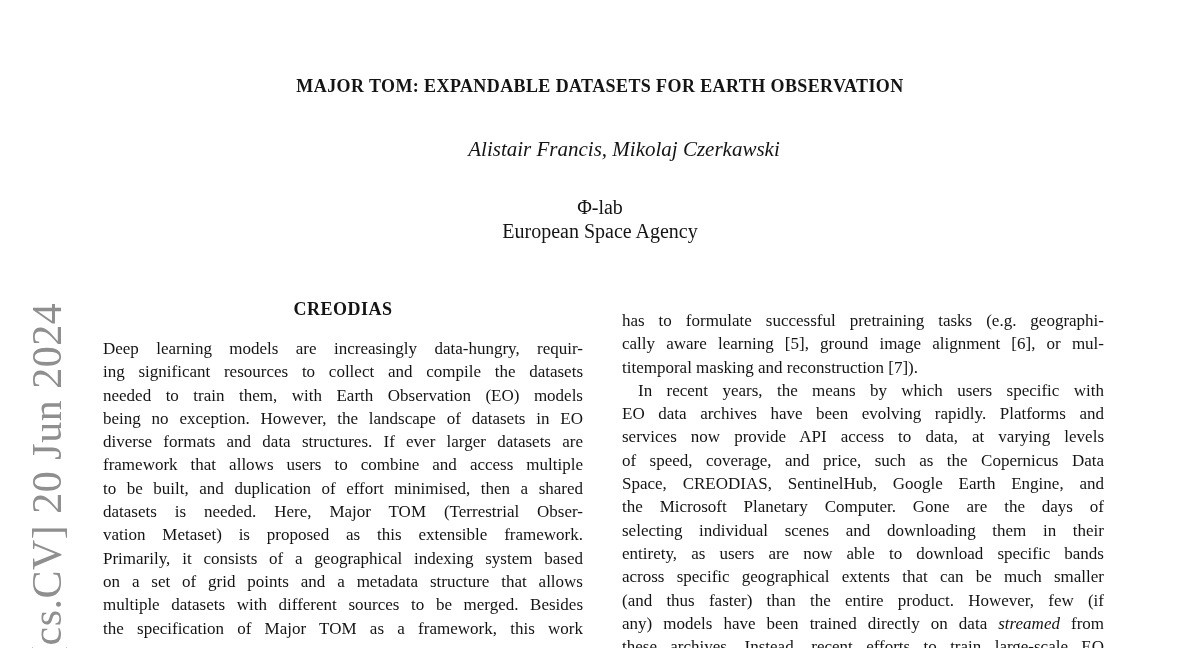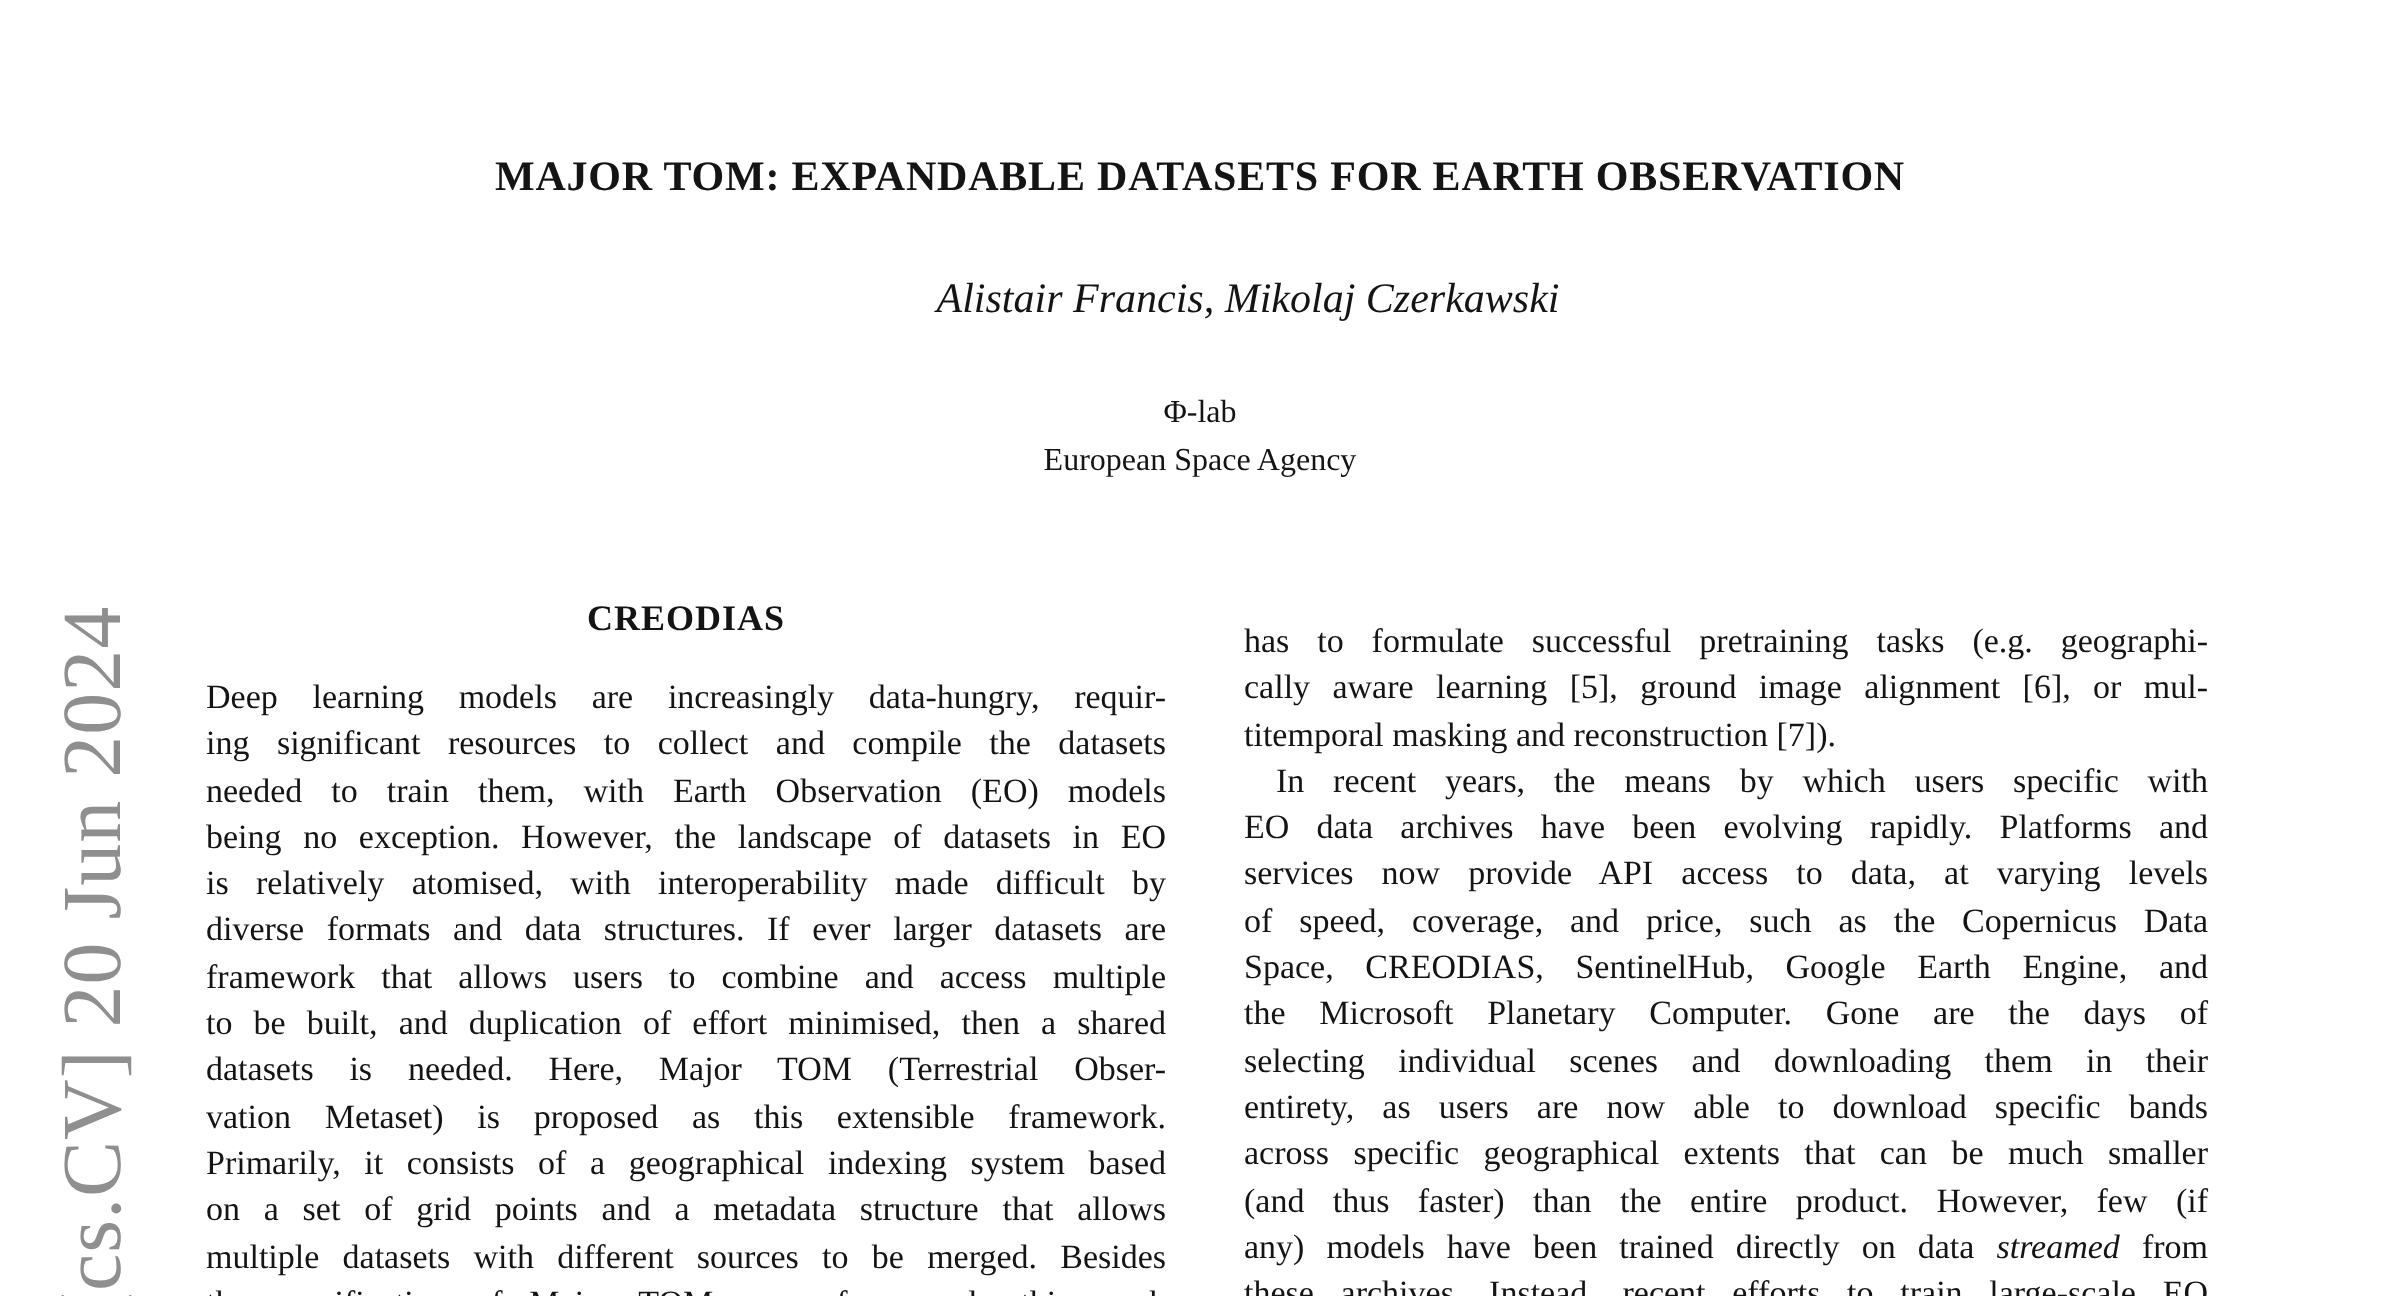--- a/index.html
+++ b/index.html
@@ -9,40 +9,40 @@
     height: 648px;
     background: #ffffff;
     overflow: hidden;
     font-family: "Liberation Serif", "DejaVu Serif", serif;
     color: #141414;
   }
   .paper-title {
     position: absolute;
     top: 77px; left: 0; width: 1200px;
     text-align: center;
-    font-size: 21px;
+    font-size: 18px;
     font-weight: bold;
     letter-spacing: 0.4px;
     line-height: 1.1;
     white-space: nowrap;
   }
   .authors {
     position: absolute;
     top: 138px; left: 0; width: 1200px;
     text-align: center;
     font-style: italic;
     font-size: 21px;
     line-height: 1.1;
     padding-left: 24px;
   }
   .affiliation {
     position: absolute;
     top: 195px; left: 0; width: 1200px;
     text-align: center;
-    font-size: 16px;
+    font-size: 20px;
     line-height: 24px;
   }
   .abstract-heading {
     position: absolute;
     top: 299px; left: 103px; width: 480px;
     text-align: center;
     font-weight: bold;
     font-size: 18px;
     letter-spacing: 0.5px;
   }
@@ -93,21 +93,20 @@
     <div>European Space Agency</div>
   </div>
 
   <div class="abstract-heading">CREODIAS</div>
 
   <div class="col col-left">
     <div class="line">Deep learning models are increasingly data-hungry, requir-</div>
     <div class="line">ing significant resources to collect and compile the datasets</div>
     <div class="line">needed to train them, with Earth Observation (EO) models</div>
     <div class="line">being no exception. However, the landscape of datasets in EO</div>
-    <div class="line">is relatively atomised, with interoperability made difficult by</div>
     <div class="line">diverse formats and data structures. If ever larger datasets are</div>
     <div class="line">framework that allows users to combine and access multiple</div>
     <div class="line">to be built, and duplication of effort minimised, then a shared</div>
     <div class="line">datasets is needed.  Here, Major TOM (Terrestrial Obser-</div>
     <div class="line">vation Metaset) is proposed as this extensible framework.</div>
     <div class="line">Primarily, it consists of a geographical indexing system based</div>
     <div class="line">on a set of grid points and a metadata structure that allows</div>
     <div class="line">multiple datasets with different sources to be merged. Besides</div>
     <div class="line">the specification of Major TOM as a framework, this work</div>
   </div>

